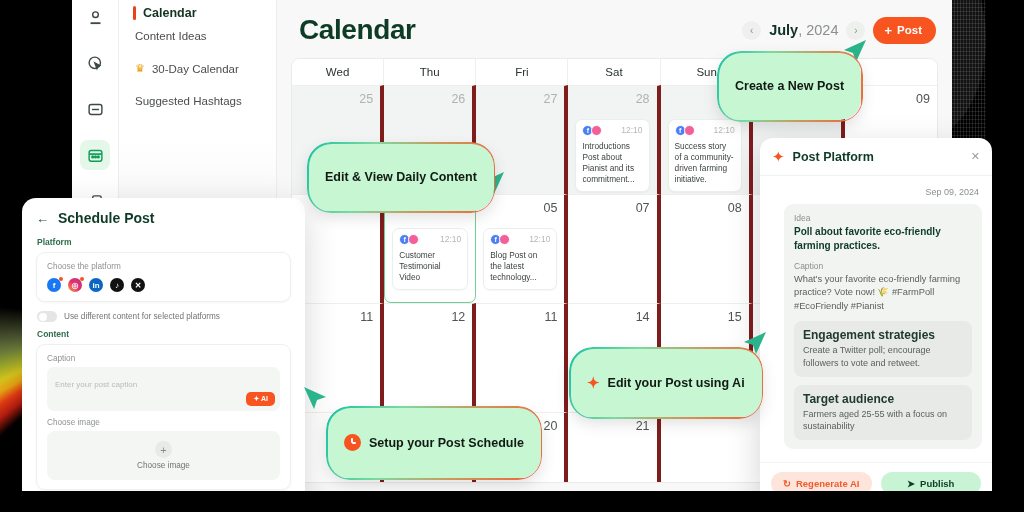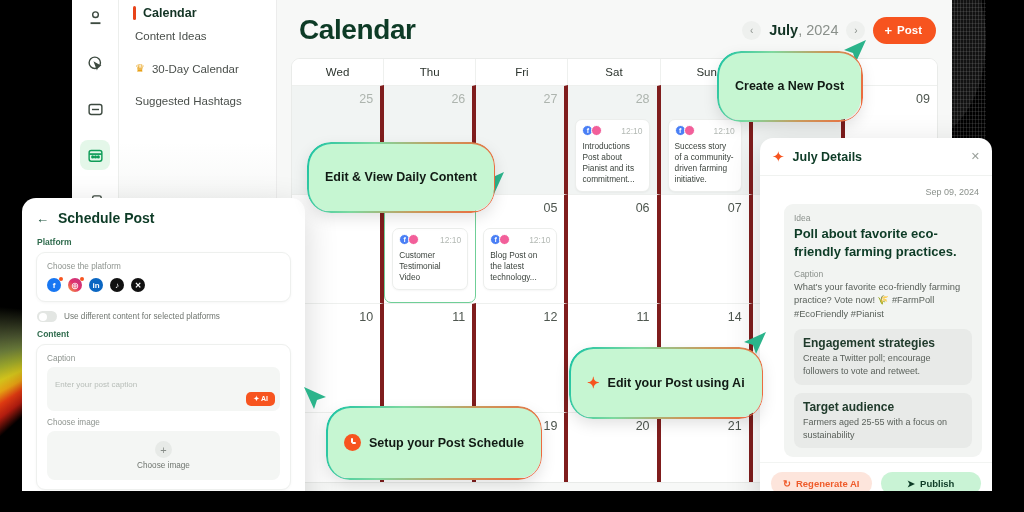--- a/index.html
+++ b/index.html
@@ -100,21 +100,21 @@
   .grid-body{ display:grid; grid-template-columns:repeat(7,1fr); grid-auto-rows:109px; }
   .cell{ border-top:1px solid #eef0ee; border-right:4px solid #7f1d1d; padding:6px 7px; position:relative; }
   .cell:nth-child(7n){ border-right:none; }
   .cell.muted{ background:#f1f4f3; }
   .daynum{ text-align:right; font-size:12.5px; color:#4e564f; }
   .cell.muted .daynum{ color:#adb4ae; }
   .cell.selected{ border:1px solid #6fcf97; border-radius:7px; }
 
   .evt{ margin-top:13px; background:#fff; border:1px solid #eceeec; border-radius:7px;
         padding:5px 6px 6px 6px; box-shadow:0 1px 2px rgba(0,0,0,.04); }
-  .evt-top{ display:flex; align-items:center; justify-content:space-between; }
+  .evt-top{ display:flex; justify-content:space-between; }
   .avs{ display:flex; }
   .av{ width:11px;height:11px;border-radius:50%; margin-right:-2px; border:1.2px solid #fff;
        display:flex;align-items:center;justify-content:center;font-size:7px;color:#fff;font-weight:700;}
   .av.fb{ background:#4a7ff5; }
   .av.ig{ background:#f25f9a; }
   .evt-time{ font-size:8.5px; color:#b3b9b4; }
   .evt-text{ margin-top:5px; font-size:8.3px; line-height:1.32; color:#3a423c; }
 
   
   .callout{
@@ -181,21 +181,21 @@
     z-index:32; overflow:hidden; display:flex; flex-direction:column;
   }
   .dp-head{ display:flex; align-items:center; gap:8px; padding:11px 12px;
             border-bottom:1px solid #f0f2f0; }
   .dp-title{ font-size:12.5px; font-weight:700; color:#0d3b26; }
   .dp-close{ margin-left:auto; color:#9aa09b; font-size:11px; }
   .dp-body{ padding:8px 10px 6px 24px; flex:1; overflow:hidden; }
   .dp-date{ text-align:right; font-size:9px; color:#8a908b; padding:3px 3px 7px 0; }
   .dp-block{ background:#f2f4f2; border-radius:9px; padding:9px 10px; }
   .dp-k{ font-size:8.5px; color:#8a908b; margin-bottom:2px; }
-  .dp-idea{ font-size:13px; font-weight:700; color:#0d3b26; line-height:1.38; }
+  .dp-idea{ font-size:10px; font-weight:700; color:#0d3b26; line-height:1.38; }
   .dp-cap{ font-size:9.3px; color:#5a615b; line-height:1.45; }
   .dp-sub{ background:#e8eae8; border-radius:8px; padding:7px 9px; margin-top:8px; }
   .dp-sub-t{ font-size:12px; font-weight:700; color:#203b2c; margin-bottom:2px; }
   .dp-sub-b{ font-size:9px; color:#5a615b; line-height:1.42; }
   .dp-foot{ display:flex; gap:9px; padding:9px 11px 11px 11px; border-top:1px solid #f2f4f2; }
   .btn-regen{ flex:1; background:#fde5dc; color:#ef5b2b; border-radius:16px; padding:6px 0;
               font-size:9.5px; font-weight:700; display:flex;align-items:center;justify-content:center;gap:5px; }
   .btn-pub{ flex:1; background:#c9f3d5; color:#0d3b26; border-radius:16px; padding:6px 0;
             font-size:9.5px; font-weight:700; display:flex;align-items:center;justify-content:center;gap:5px; }
 </style>
@@ -352,23 +352,20 @@
                   <span class="avs">
                     <span class="av fb">f</span>
                     <span class="av ig"></span>
                   </span>
                   <span class="evt-time">12:10</span>
                 </div>
                 <div class="evt-text">Blog Post on the latest technology...</div>
               </div>
             </div>
             <div class="cell">
-              <div class="daynum">06</div>
-            </div>
-            <div class="cell">
               <div class="daynum">07</div>
             </div>
             <div class="cell">
               <div class="daynum">08</div>
             </div>
             <div class="cell">
               <div class="daynum">09</div>
             </div>
             <div class="cell">
               <div class="daynum">10</div>
@@ -474,21 +471,21 @@
         <span class="img-lbl">Choose image</span>
       </div>
     </div>
     <div class="sp-section">Schedule</div>
 
   </div>
 
   <div class="details-panel">
     <div class="dp-head">
       <span class="spark">✦</span>
-      <span class="dp-title">July Details</span>
+      <span class="dp-title">Post Platform</span>
       <span class="dp-close">✕</span>
     </div>
     <div class="dp-body">
       <div class="dp-date">Sep 09, 2024</div>
       <div class="dp-block">
         <div class="dp-k">Idea</div>
         <div class="dp-idea">Poll about favorite eco-friendly farming practices.</div>
         <div class="dp-k" style="margin-top:8px;">Caption</div>
         <div class="dp-cap">What's your favorite eco-friendly farming practice? Vote now! 🌾 #FarmPoll #EcoFriendly #Pianist</div>
         <div class="dp-sub">

